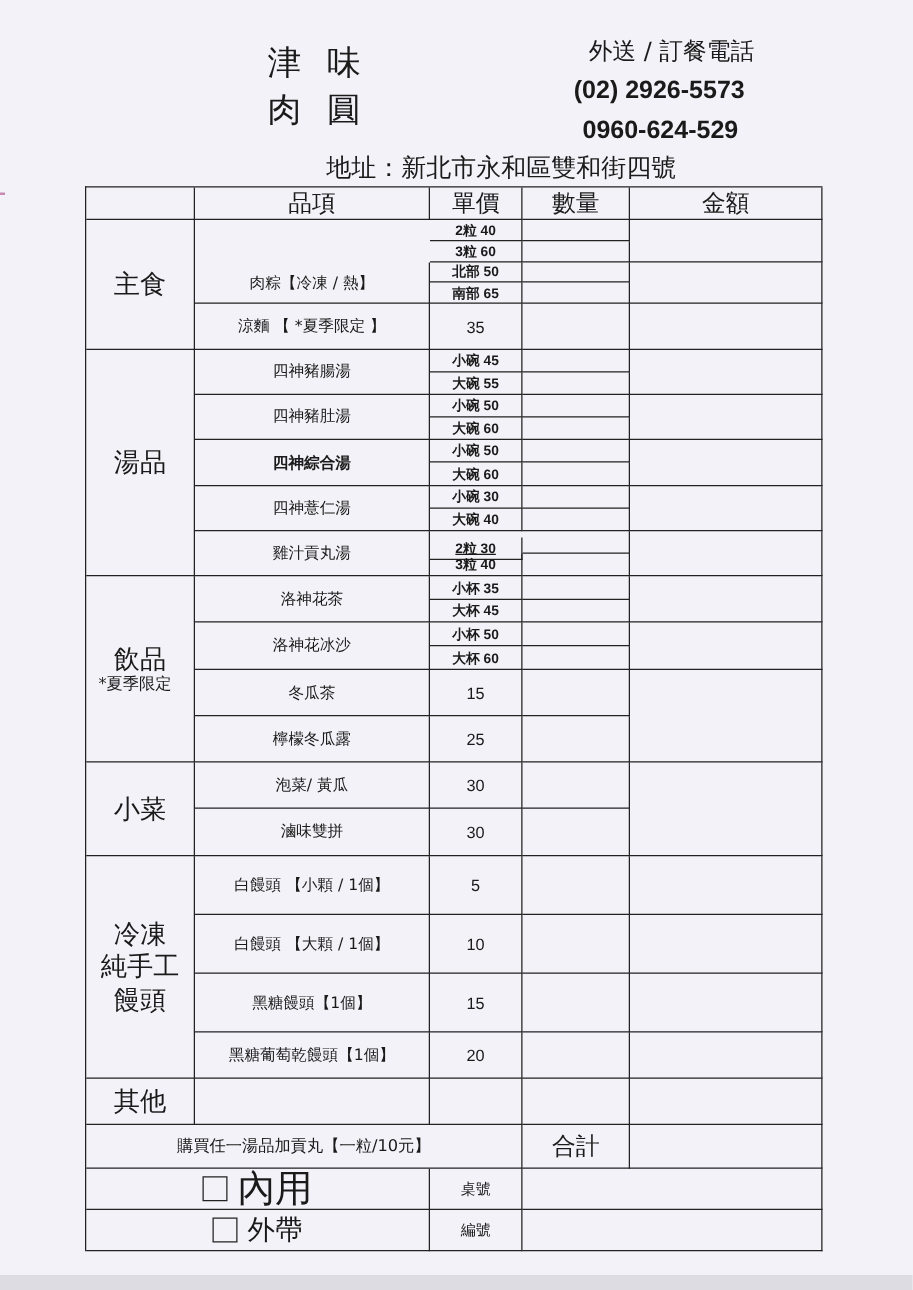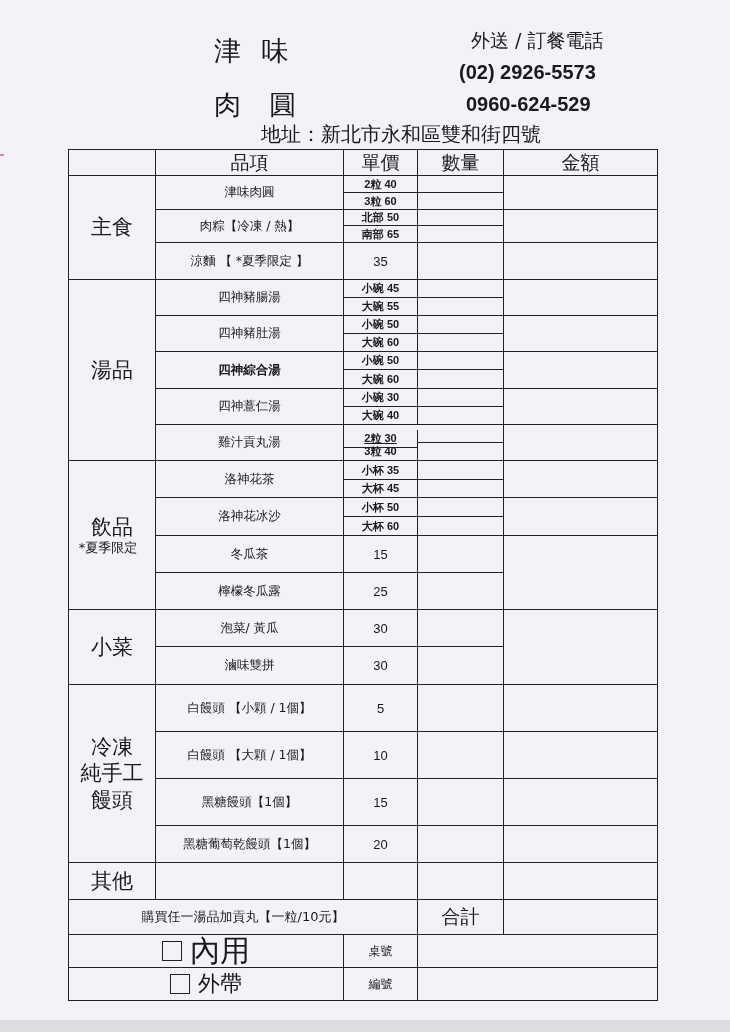--- a/index.html
+++ b/index.html
@@ -25,36 +25,35 @@
   .chk{display:inline-block;width:18px;height:18px;border:1.6px solid #222;margin-right:8px;vertical-align:middle;}
   .note{font-size:13px;}
 </style>
 </head>
 <body>
 
 <div class="page">
   <div class="mark"></div>
 
   <div class="abs title" style="left:214px;top:37px;">津 味</div>
-  <div class="abs title" style="left:214px;top:94px;font-family:Liberation Mono, monospace;">肉 圓</div>
+  <div class="abs title" style="left:214px;top:75px;">肉 圓</div>
   <div class="abs phone-label" style="left:471px;top:28px;">外送 / 訂餐電話</div>
   <div class="abs phone" style="left:459px;top:61px;">(02) 2926-5573</div>
   <div class="abs phone" style="left:466px;top:93px;">0960-624-529</div>
   <div class="abs address" style="left:225px;top:121px;margin-left:36px;">地址：新北市永和區雙和街四號</div>
 
   <div class="table">
 
     <div class="cell" style="left:0;top:0;width:87px;height:26px;"></div>
     <div class="cell hdr" style="left:87px;top:0;width:188px;height:26px;text-align:center;">品項</div>
     <div class="cell hdr" style="left:275px;top:0;width:74px;height:26px;">單價</div>
     <div class="cell hdr" style="left:349px;top:0;width:86px;height:26px;">數量</div>
     <div class="cell hdr" style="left:435px;top:0;width:154px;height:26px;">金額</div>
 
     <div class="cell cat" style="left:0;top:26px;width:87px;height:104px;">主食</div>
-    <div class="cell item" style="left:87px;top:26px;width:188px;height:34px;">津味肉圓</div>
     <div class="cell price" style="left:275px;top:26px;width:74px;height:17px;">2粒 40</div>
     <div class="cell price" style="left:275px;top:43px;width:74px;height:17px;">3粒 60</div>
     <div class="cell" style="left:349px;top:26px;width:86px;height:17px;"></div>
     <div class="cell" style="left:349px;top:43px;width:86px;height:17px;"></div>
     <div class="cell" style="left:435px;top:26px;width:154px;height:34px;"></div>
 
     <div class="cell item" style="left:87px;top:60px;width:188px;height:33px;">肉粽【冷凍 / 熱】</div>
     <div class="cell price" style="left:275px;top:60px;width:74px;height:16px;">北部 50</div>
     <div class="cell price" style="left:275px;top:76px;width:74px;height:17px;">南部 65</div>
     <div class="cell" style="left:349px;top:60px;width:86px;height:16px;"></div>

